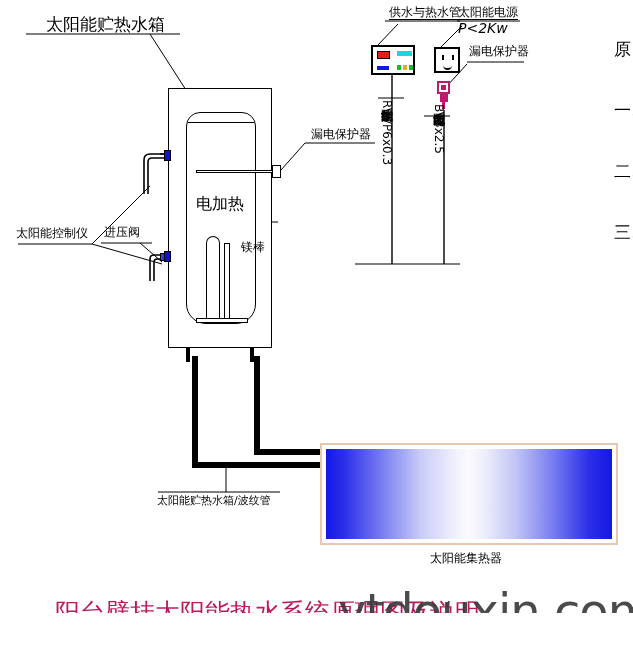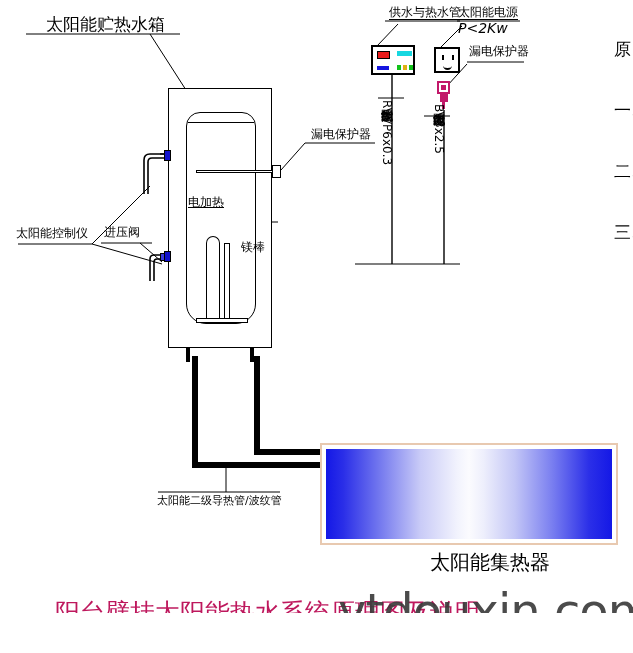--- a/index.html
+++ b/index.html
@@ -235,40 +235,40 @@
   <div id="collector-frame">
     <div id="collector-glass"></div>
   </div>
 
   <div class="lbl" style="left:46px;top:16px;font-size:17px;">太阳能贮热水箱</div>
 
   <div class="lbl" style="left:16px;top:227px;font-size:12px;">太阳能控制仪</div>
 
   <div class="lbl" style="left:104px;top:226px;font-size:12px;">进压阀</div>
 
-  <div class="lbl" style="left:188px;top:196px;font-size:12px;text-decoration:underline;">电加热</div>
+  <div class="lbl" style="left:196px;top:196px;font-size:16px;">电加热</div>
 
   <div class="lbl" style="left:241px;top:206px;font-size:12px;margin-top:35px;">镁棒</div>
 
   <div class="lbl" style="left:311px;top:128px;font-size:12px;">漏电保护器</div>
 
   <div class="lbl ul" style="left:389px;top:6px;font-size:12px;">供水与热水管</div>
 
   <div class="lbl ul" style="left:458px;top:6px;font-size:12px;">太阳能电源</div>
   <div class="lbl" style="left:458px;top:21px;font-size:14px;font-style:italic;">P&lt;2Kw</div>
 
   <div class="lbl" style="left:469px;top:45px;font-size:12px;">漏电保护器</div>
 
   <div class="vert-mix" style="left:381px;top:100px;font-size:12px;">太阳能控制线RVVP6x0.3</div>
 
   <div class="vert-mix" style="left:433px;top:104px;font-size:12px;">太阳能电源线BV3x2.5</div>
 
-  <div class="lbl" style="left:157px;top:495px;font-size:11px;">太阳能二级导热管/波纹管</div>
-
-  <div class="lbl" style="left:430px;top:552px;font-size:20px;text-align:right;">太阳能集热器</div>
+  <div class="lbl" style="left:157px;top:495px;font-size:11px;">太阳能贮热水箱/波纹管</div>
+
+  <div class="lbl" style="left:430px;top:552px;font-size:12px;text-align:right;">太阳能集热器</div>
 
   <div id="right-col">
     <div>原</div>
     <div>一、</div>
     <div>二、</div>
     <div>三、</div>
   </div>
 
   <div id="title-row">
     <div id="main-title">阳台壁挂太阳能热水系统原理图及说明</div>

